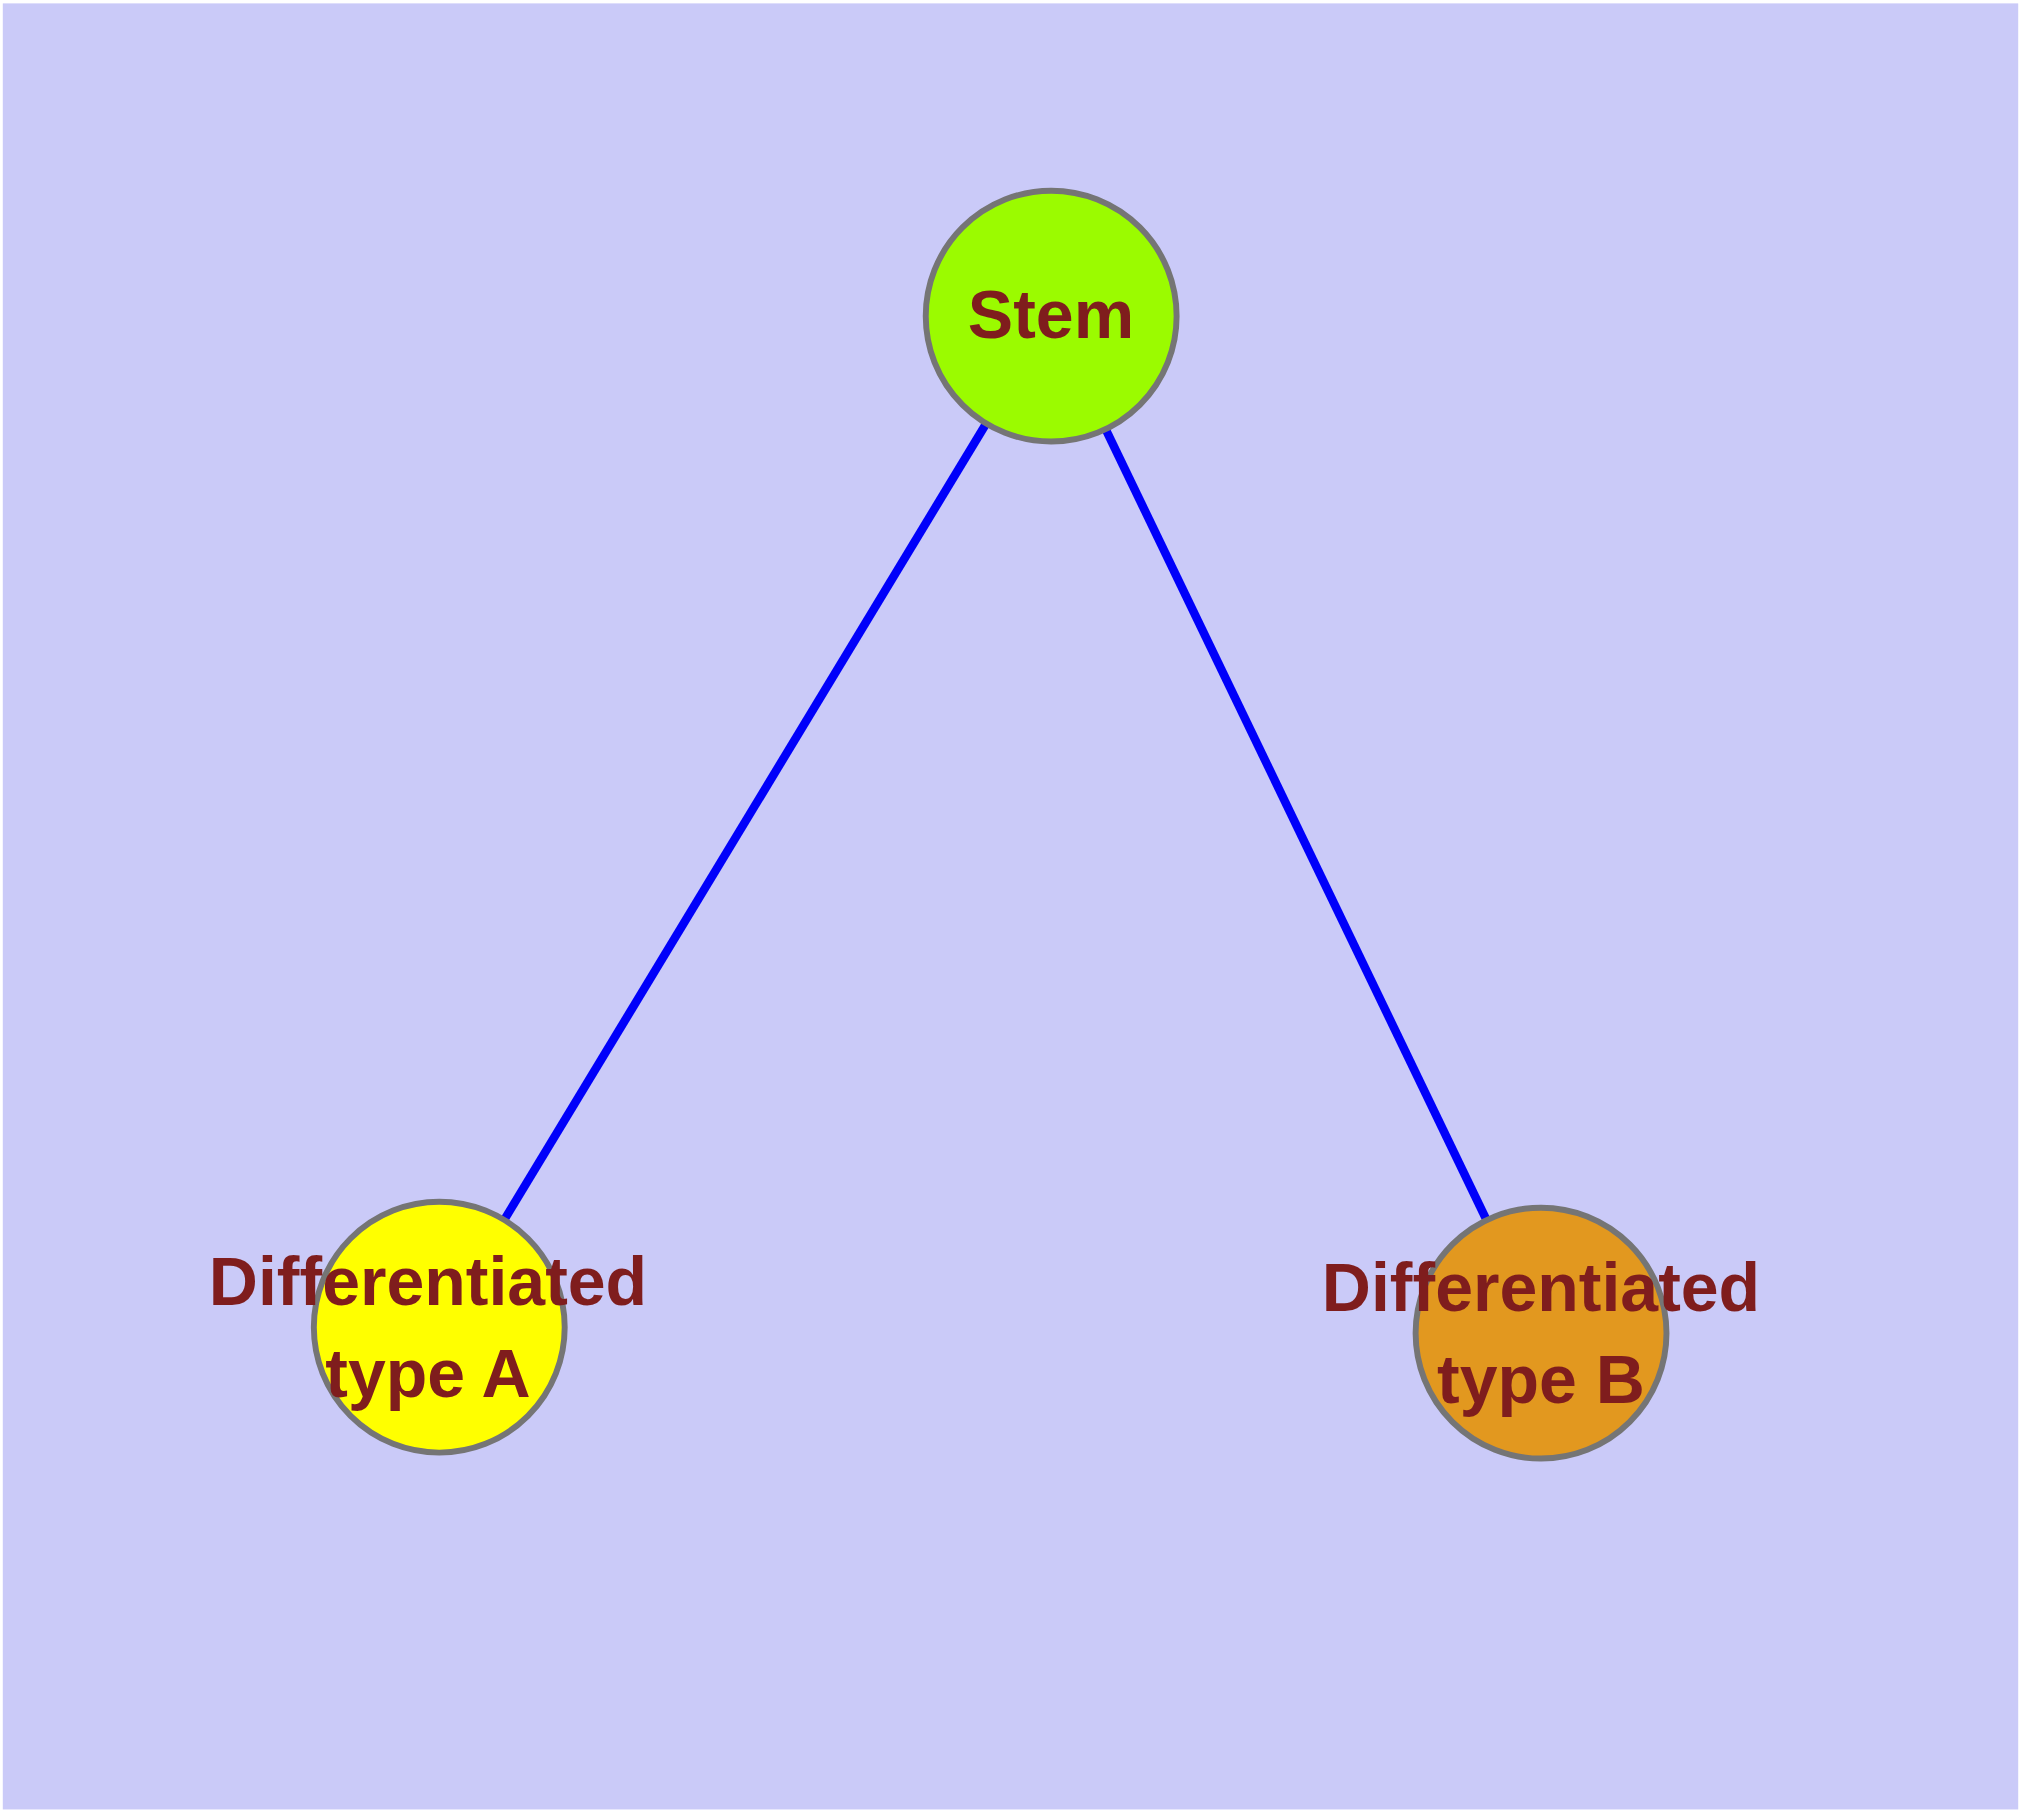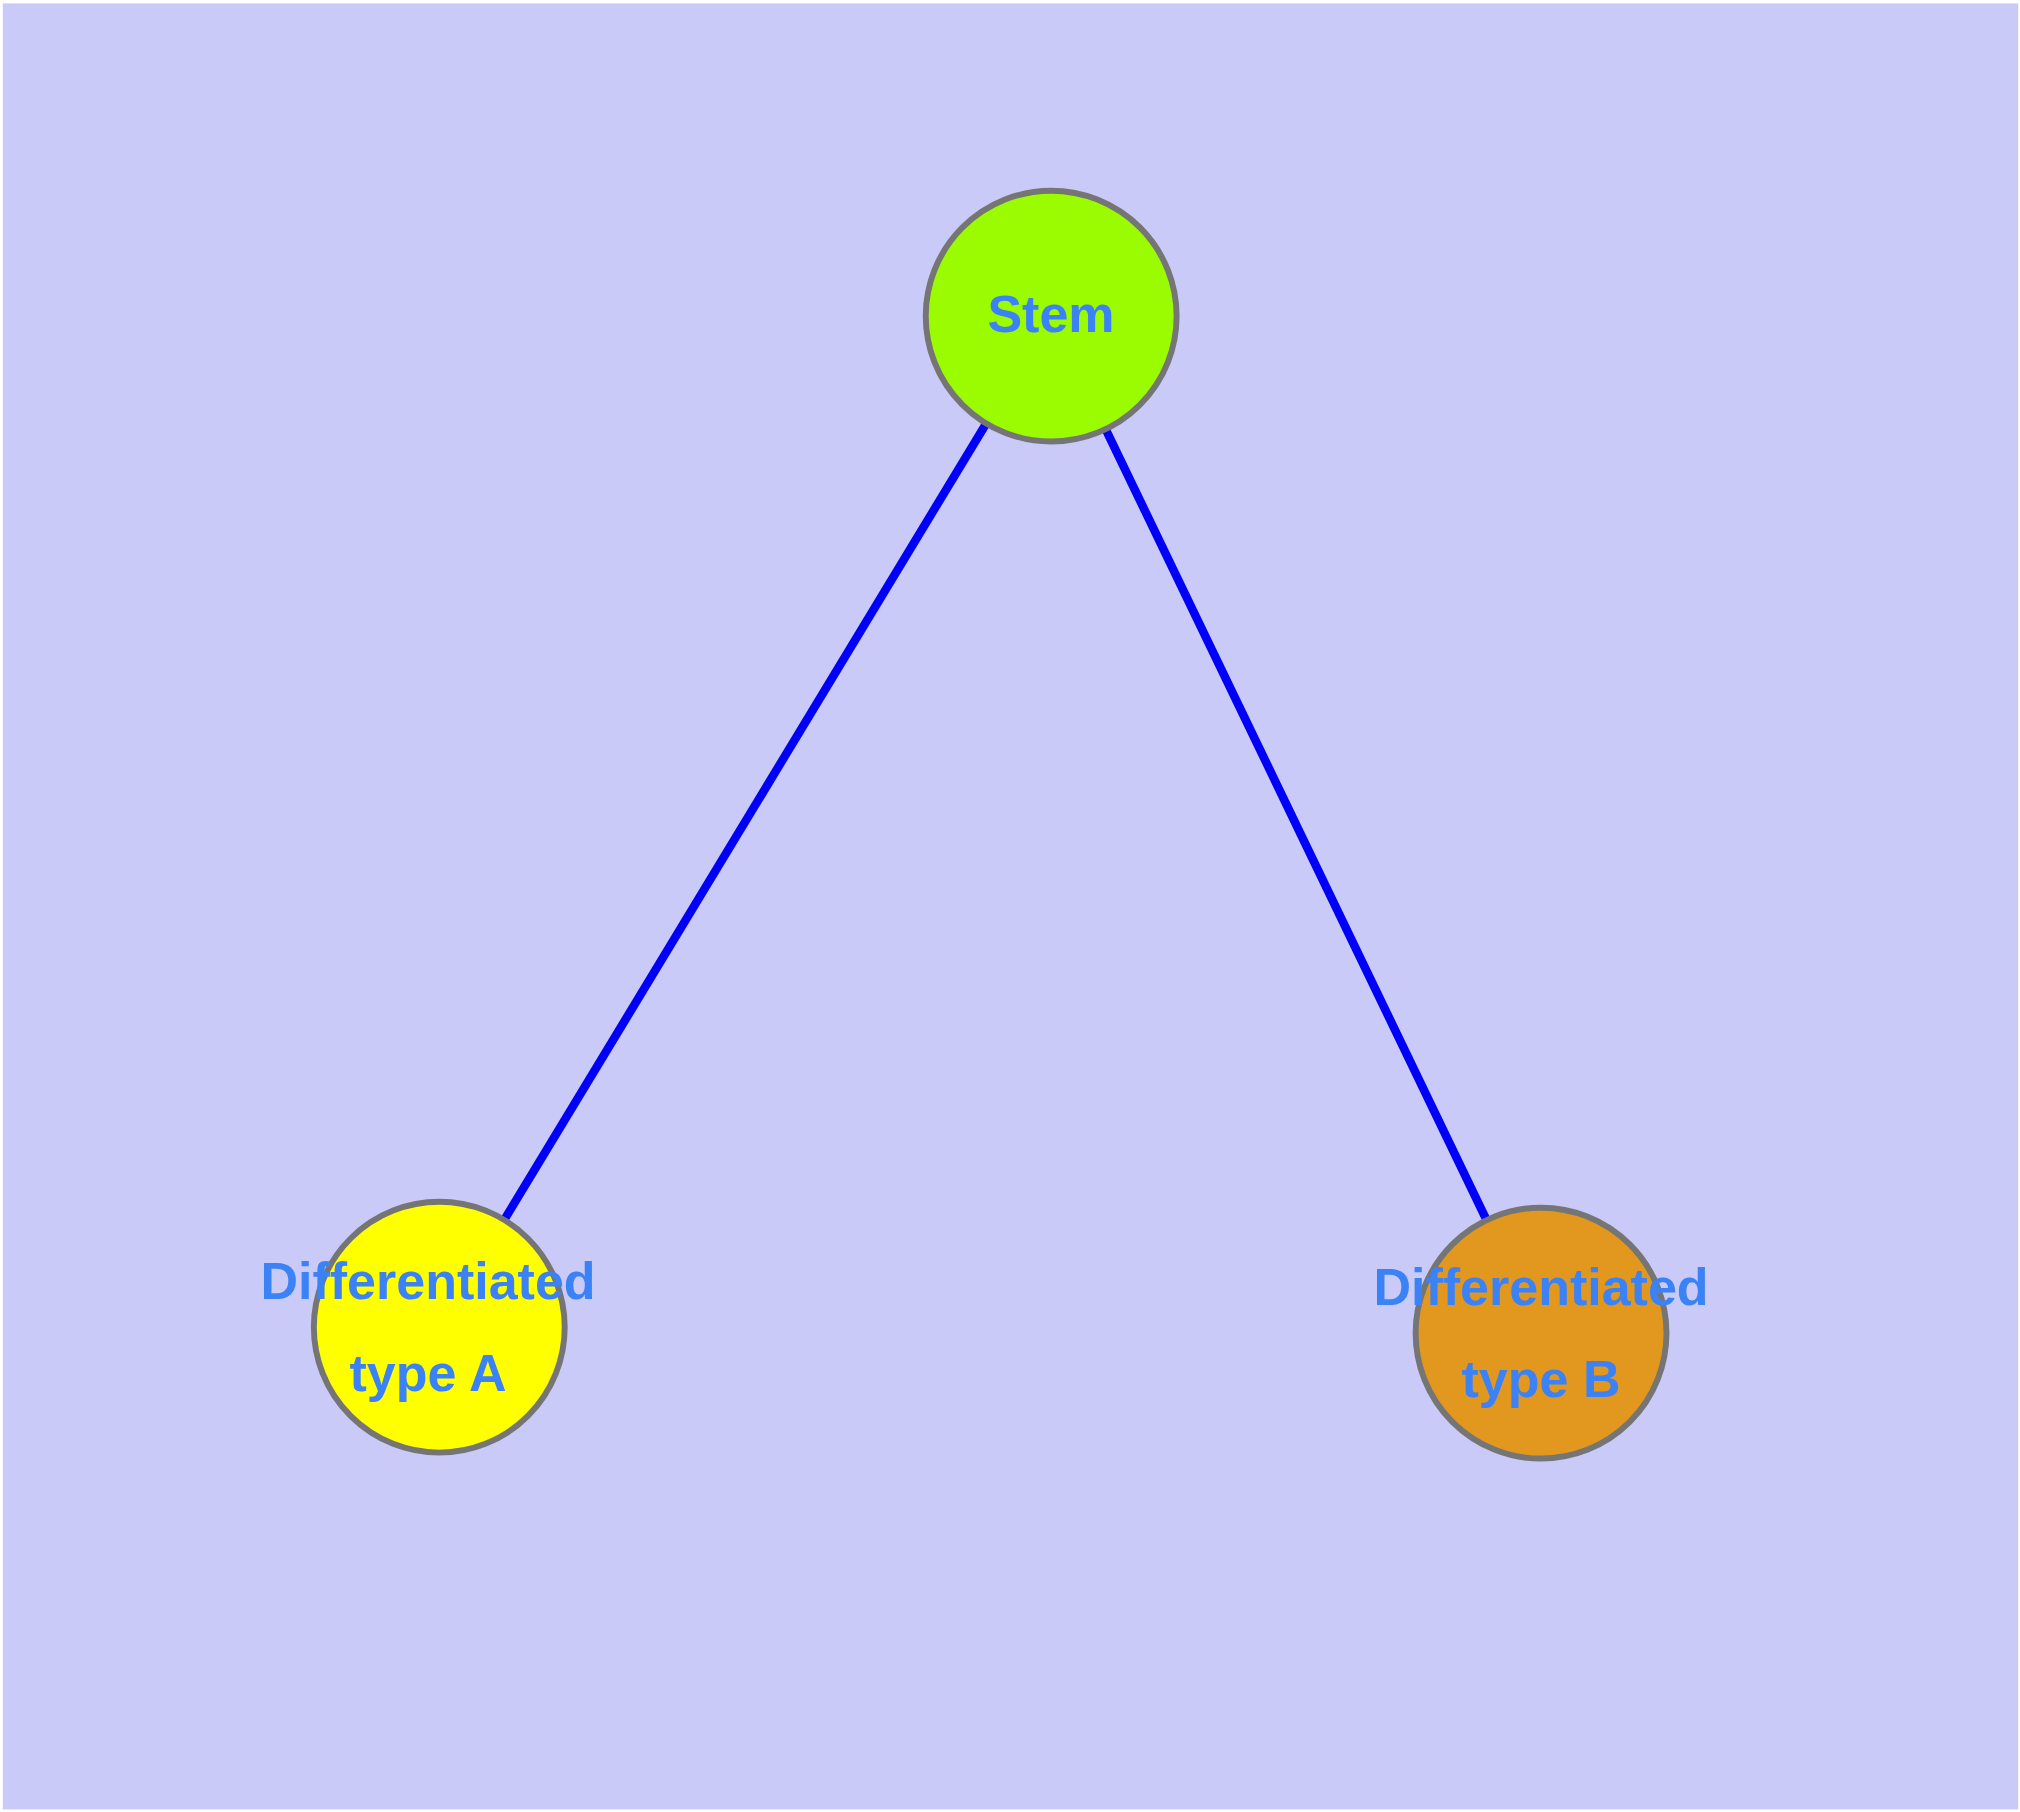--- a/index.html
+++ b/index.html
@@ -29,23 +29,23 @@
   .node-circle {
     stroke-width: 7px;
   }
   .node-label {
     position: absolute;
     transform: translate(-50%, -50%);
     width: 763px;
     text-align: center;
     white-space: pre-line;
     font-weight: bold;
-    font-size: 52px;
+    font-size: 68px;
     line-height: 92px;
-    color: #3b82f6;
+    color: #7f1d1d;
     pointer-events: none;
   }
 </style>
 </head>
 <body>
 
 <div class="stage">
 
   <svg class="graph-svg" width="2021" height="1812" viewBox="0 0 2384 2138">
 

